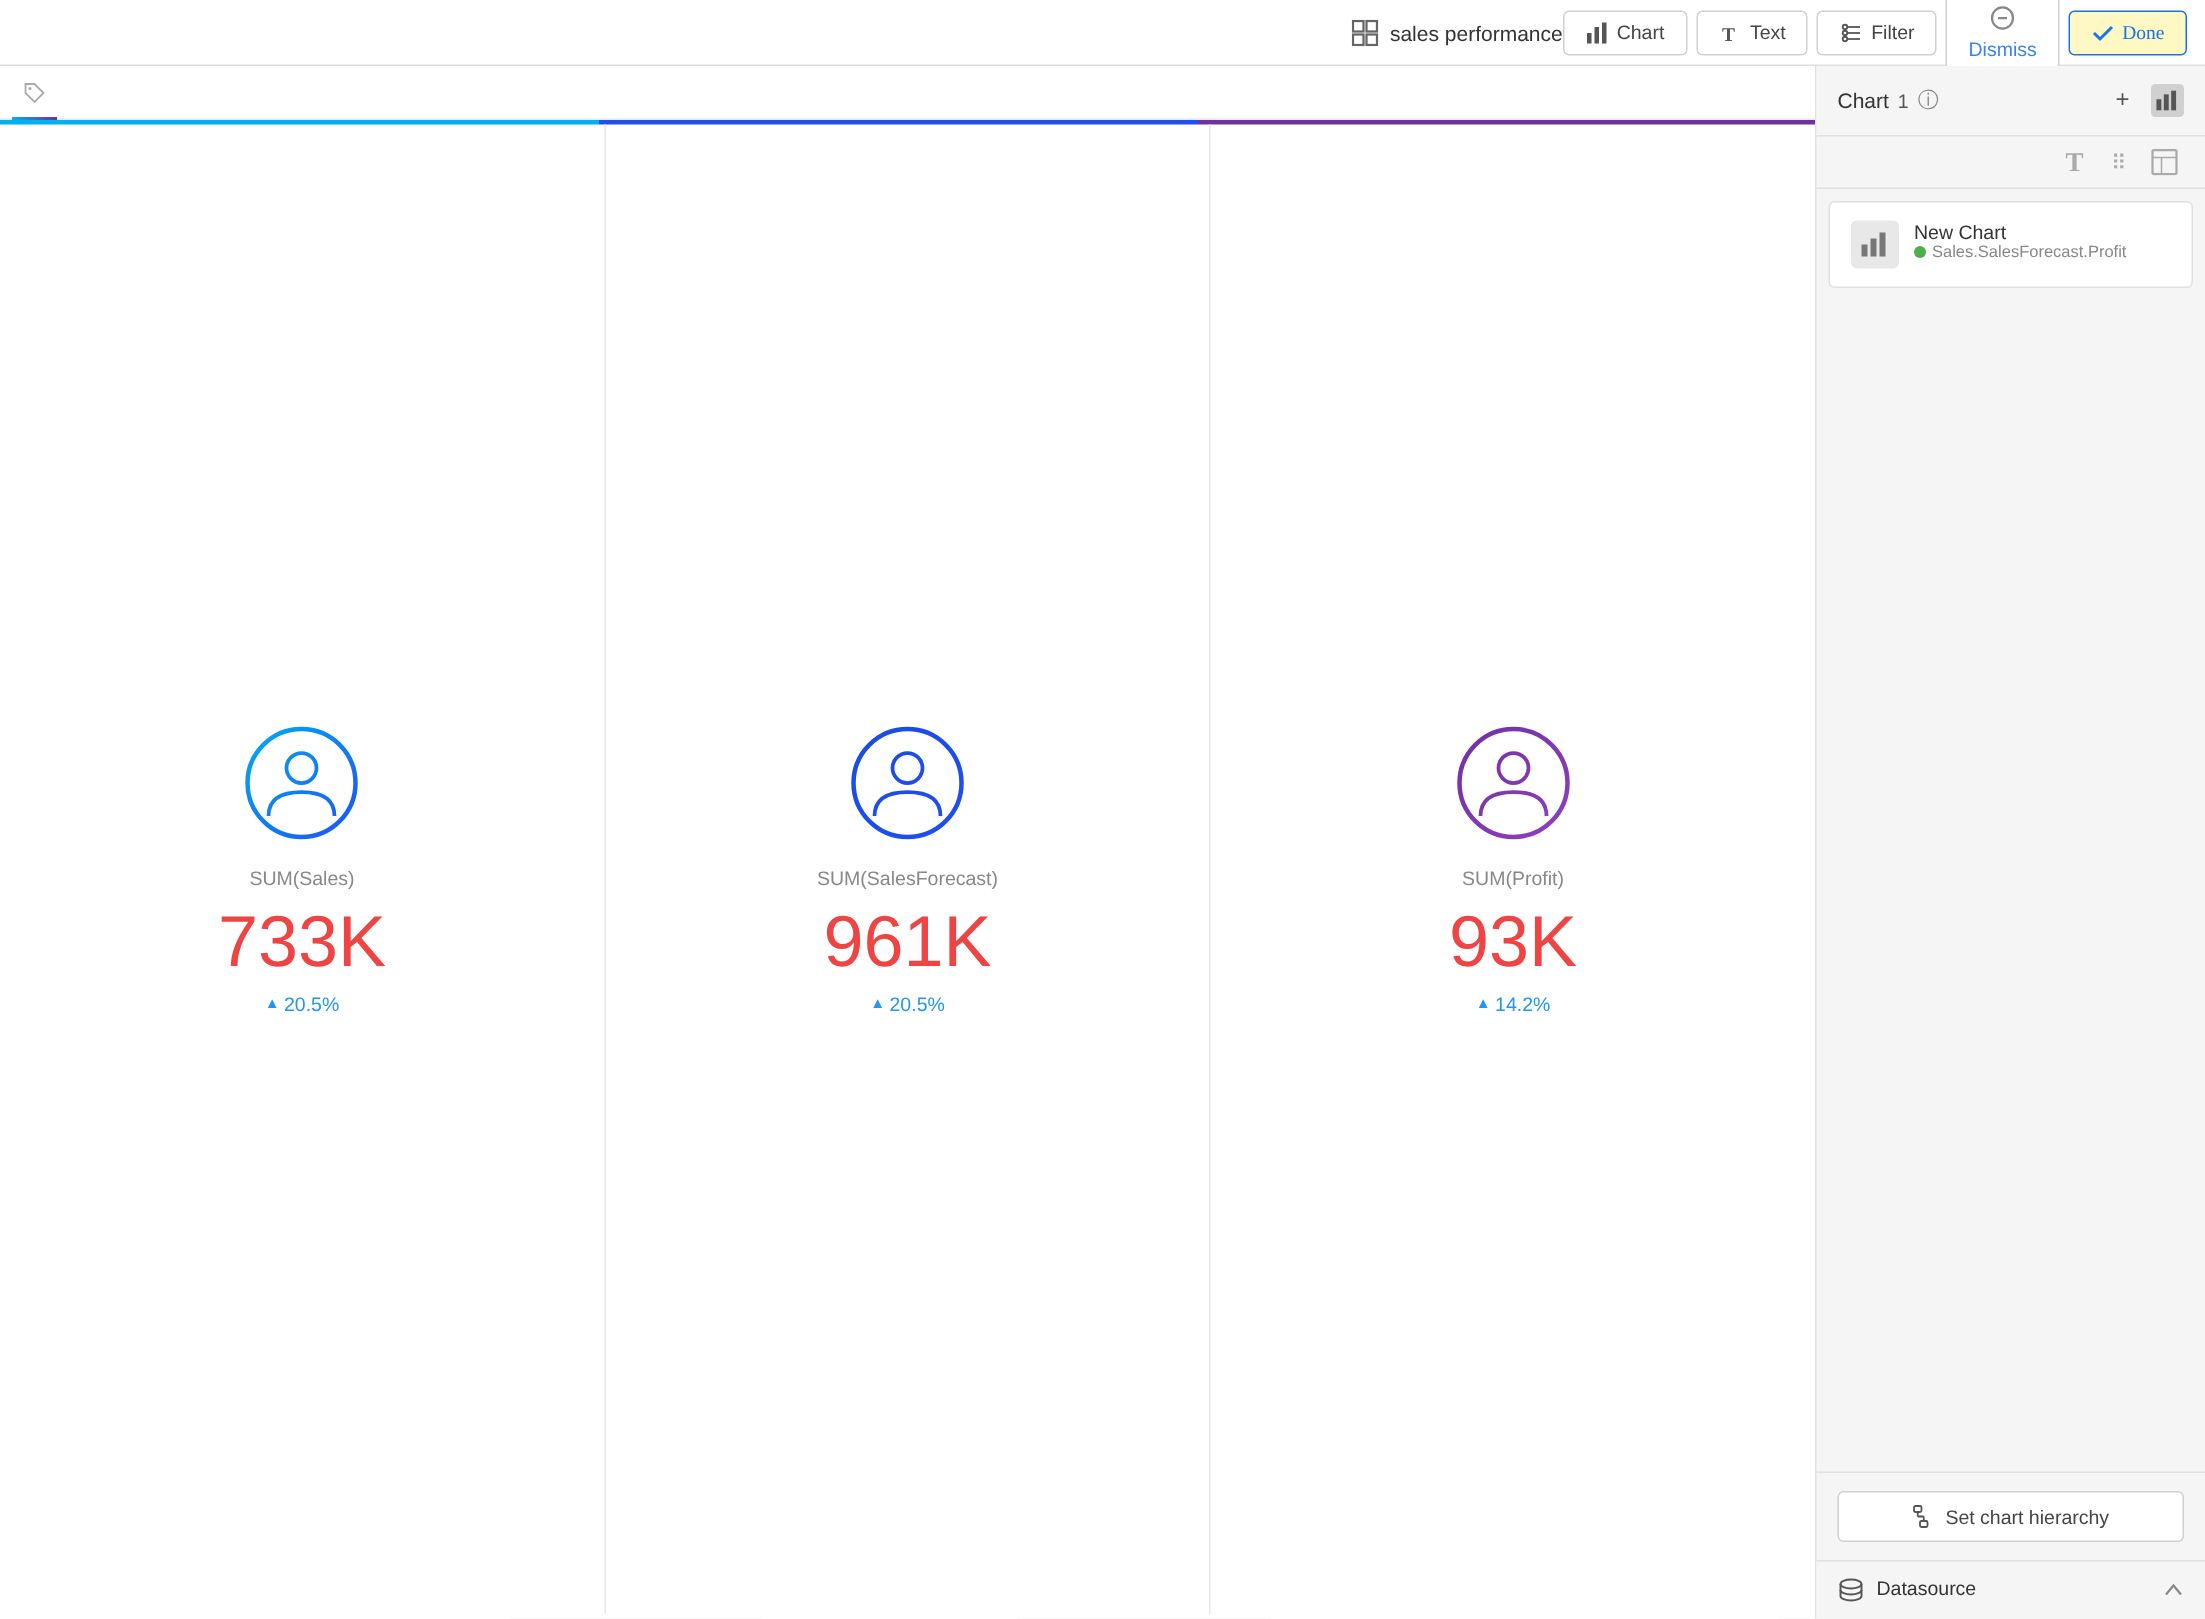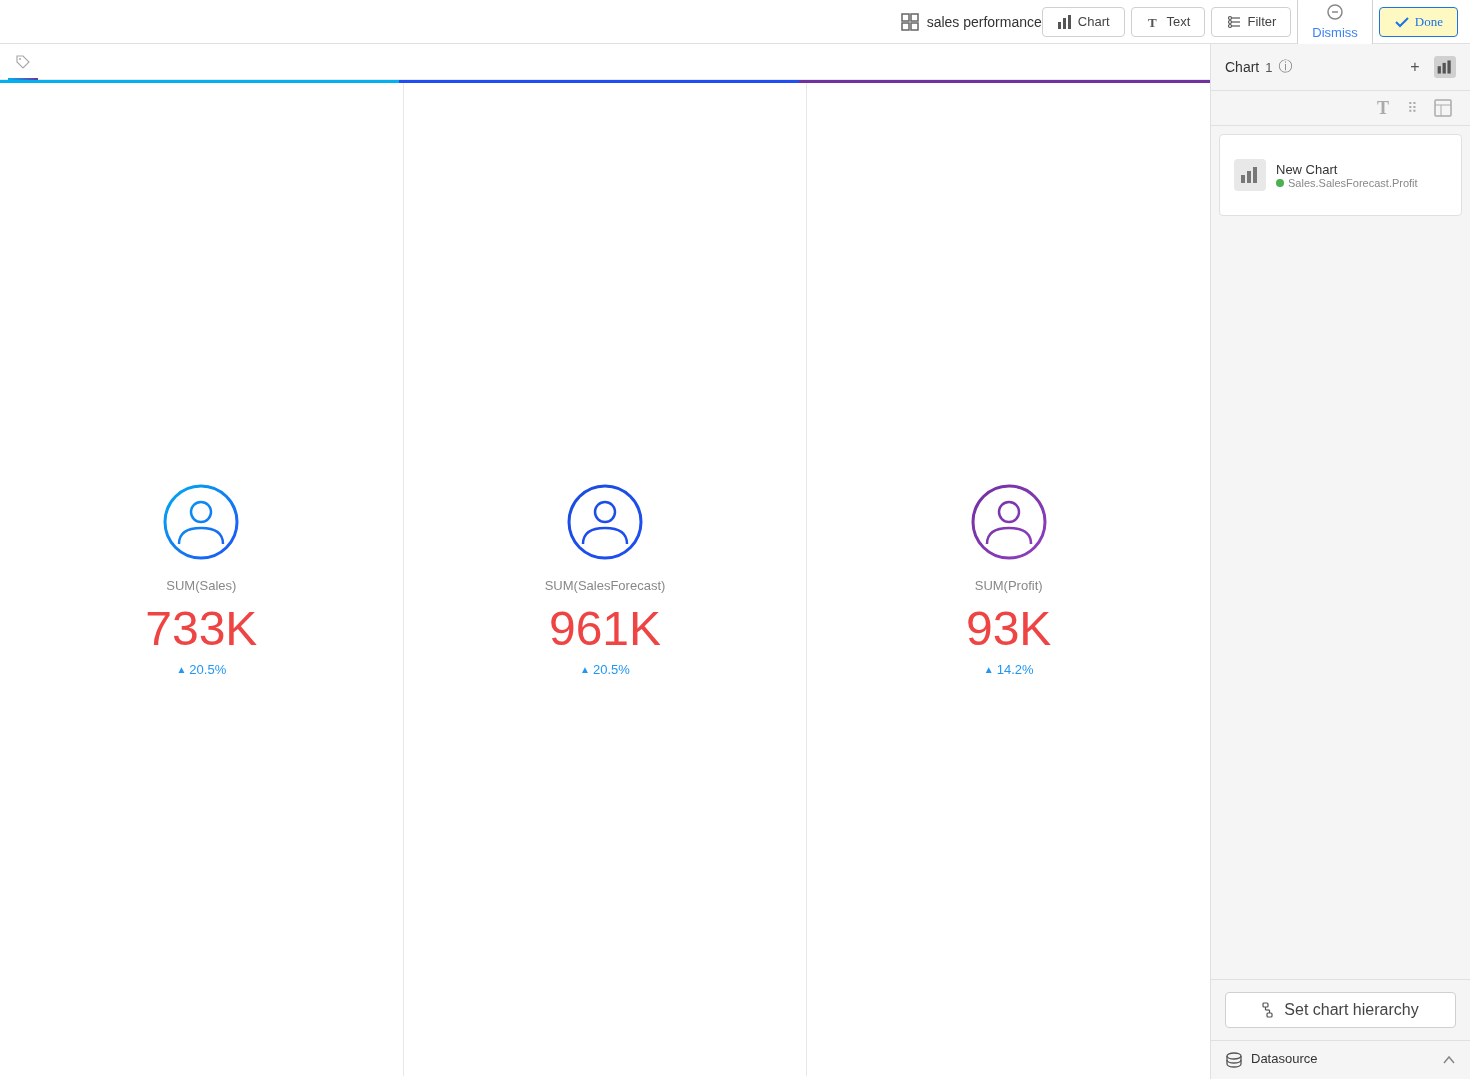--- a/index.html
+++ b/index.html
@@ -97,43 +97,43 @@
     .panel-count { font-size: 13px; color: #555; }
     .panel-header-right { display: flex; align-items: center; gap: 6px; }
     .panel-icon-btn {
       width: 26px; height: 26px; display: flex; align-items: center; justify-content: center;
       cursor: pointer; color: #555; border: none; background: none;
       font-size: 16px;
     }
 
     
     .chart-item {
-      display: flex; align-items: center; gap: 10px;
-      padding: 24px 14px; background: #fff; margin: 8px; border-radius: 4px;
+      display: flex; gap: 10px;
+      padding: 12px 14px; background: #fff; margin: 8px; border-radius: 4px;
       border: 1px solid #e0e0e0;
     }
     .chart-item-icon {
       width: 32px; height: 32px; background: #e8e8e8; border-radius: 4px;
       display: flex; align-items: center; justify-content: center; color: #666;
     }
     .chart-item-info { flex: 1; }
     .chart-item-title { font-size: 13px; color: #333; font-weight: 500; }
     .chart-item-sub { font-size: 11px; color: #888; display: flex; align-items: center; gap: 4px; }
     .chart-item-dot { width: 8px; height: 8px; border-radius: 50%; background: #4CAF50; }
 
     
     .panel-content { flex: 1; overflow-y: auto; }
 
     
     .panel-footer {
       padding: 12px 14px; border-top: 1px solid #e0e0e0;
     }
     .hierarchy-btn {
       width: 100%; padding: 8px; border: 1px solid #d0d0d0; border-radius: 4px;
-      background: #fff; cursor: pointer; font-size: 16px; color: #444;
+      background: #fff; cursor: pointer; font-size: 13px; color: #444;
       display: flex; align-items: center; justify-content: center; gap: 6px;
     }
 
     
     .datasource-section {
       padding: 10px 14px; border-top: 1px solid #e0e0e0;
       display: flex; align-items: center; justify-content: space-between;
       background: #f5f5f5; cursor: pointer;
     }
     .datasource-left { display: flex; gap: 8px; font-size: 13px; color: #333; }

